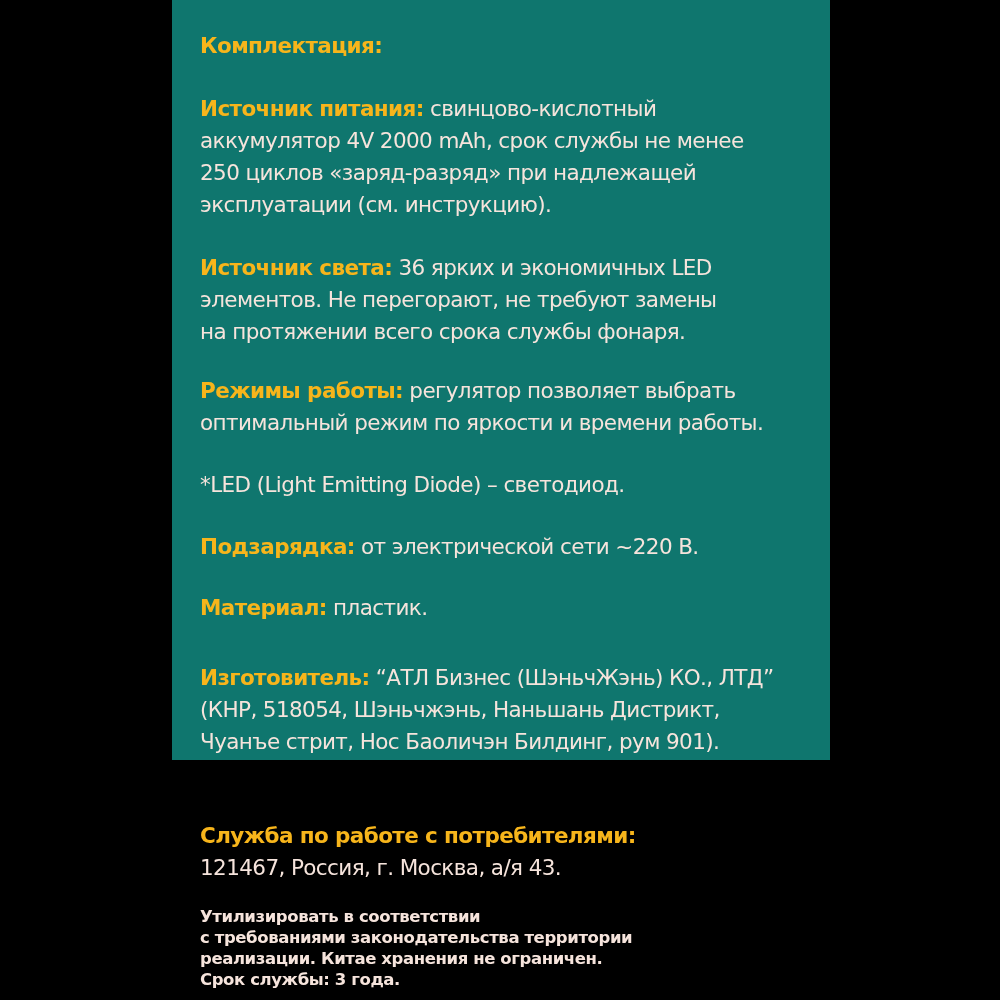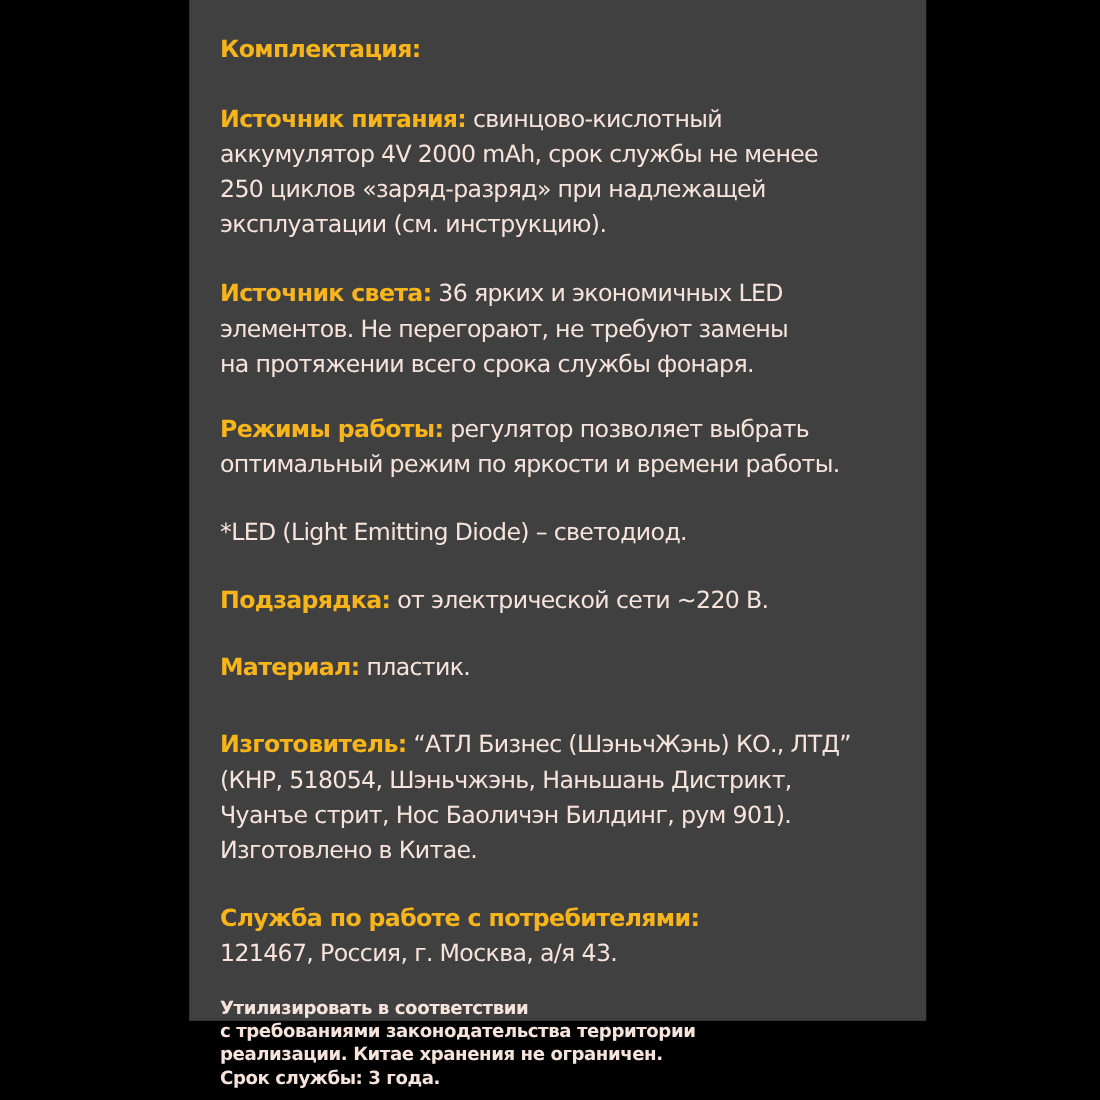--- a/index.html
+++ b/index.html
@@ -8,25 +8,24 @@
       width: 1000px;
       height: 1000px;
       background: #000000;
       overflow: hidden;
     }
     .panel {
       position: absolute;
       left: 172px;
       top: 0;
       width: 658px;
-      height: 928px;
-      background: #404040;
+      height: 760px;
+      background: #0f766e;
       font-family: "DejaVu Sans", sans-serif;
       color: #f6e4dc;
-      padding-left: 12px;
     }
     .block {
       position: absolute;
       left: 28px;
       right: 10px;
       font-size: 21.5px;
       line-height: 32px;
       letter-spacing: -0.6px;
       white-space: nowrap;
     }
@@ -77,21 +76,20 @@
   </div>
 
   <div class="block" style="top:592px;">
     <span class="line"><span class="label">Материал:</span><span> пластик.</span></span>
   </div>
 
   <div class="block" style="top:662px;">
     <span class="line"><span class="label">Изготовитель:</span><span>  “АТЛ Бизнес (ШэньчЖэнь) КО., ЛТД”</span></span>
     <span class="line">(КНР, 518054, Шэньчжэнь, Наньшань Дистрикт,</span>
     <span class="line">Чуанъе стрит, Нос Баоличэн Билдинг, рум 901).</span>
-    <span class="line">Изготовлено в Китае.</span>
   </div>
 
   <div class="block" style="top:820px;">
     <span class="line label">Служба по работе с потребителями:</span>
     <span class="line">121467, Россия, г. Москва, а/я 43.</span>
   </div>
 
   <div class="block small" style="top:906px;font-weight:bold;">
     <span class="line">Утилизировать в соответствии</span>
     <span class="line">с требованиями законодательства территории</span>

